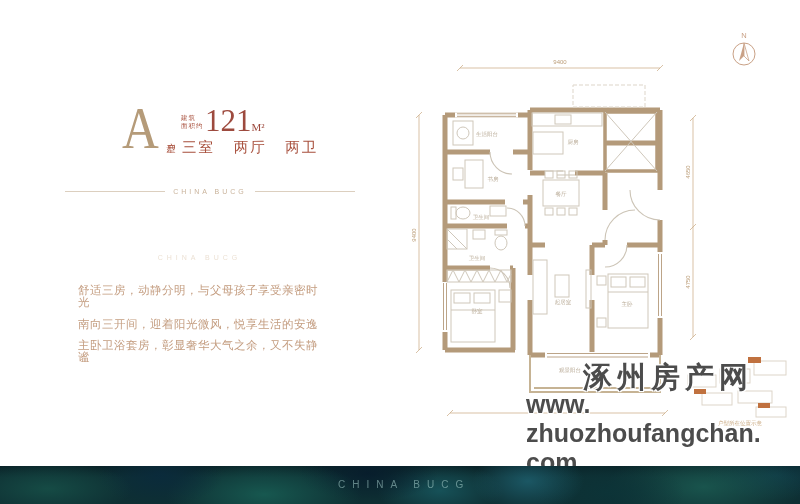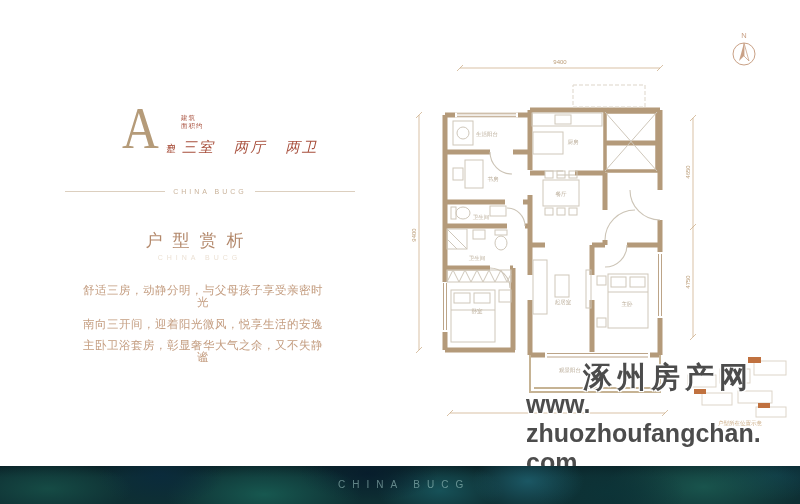--- a/index.html
+++ b/index.html
@@ -13,31 +13,31 @@
     color:#b59b79;font-family:"Liberation Serif",serif;transform:scaleX(.85);transform-origin:left top;
   }
   .plan-type{
     position:absolute;left:164px;top:135px;writing-mode:vertical-rl;
     font-size:9px;letter-spacing:2px;color:#a8503d;
   }
   .area-prefix{position:absolute;left:181px;top:114px;font-size:6.5px;line-height:7.5px;color:#a8503d;letter-spacing:1px;}
   .area-value{position:absolute;left:205px;top:105px;font-size:31px;line-height:1;color:#9d4a3e;}
   .area-unit{font-size:11px;letter-spacing:0;}
   .layout-row{position:absolute;left:182px;top:138px;font-size:14.5px;color:#a8503d;letter-spacing:2px;}
-  .layout-row span{margin-right:13px;font-style:italic;}
+  .layout-row span{margin-right:13px;}
   
   .divider{position:absolute;left:65px;top:188px;width:290px;display:flex;align-items:center;}
   .divider .line{flex:1;height:0;border-top:1px solid #dccfbf;}
   .divider .brand{font-size:7px;color:#c9b39b;letter-spacing:3px;padding:0 8px;font-family:"Liberation Sans",sans-serif;}
   
   .analysis-title{position:absolute;left:92px;top:229px;width:215px;text-align:center;
     font-size:17px;letter-spacing:10px;color:#b3886b;}
   .analysis-ghost{position:absolute;left:92px;top:254px;width:215px;text-align:center;
     font-size:7px;letter-spacing:4px;color:#ece1d4;font-family:"Liberation Sans",sans-serif;}
-  .analysis-text{position:absolute;left:78px;top:284px;width:250px;text-align:center;
+  .analysis-text{position:absolute;left:78px;top:284px;width:250px;
     font-size:11.5px;color:#c49d80;}
   .analysis-text p{margin:0 0 9.5px 0;line-height:12px;letter-spacing:.5px;}
   
   .plan-svg{position:absolute;left:395px;top:20px;width:405px;height:415px;}
   
   .wm{position:absolute;font-family:"Liberation Sans",sans-serif;font-weight:bold;color:#4c4c4c;
     text-shadow:-1px -1px 0 #fff,1px -1px 0 #fff,-1px 1px 0 #fff,1px 1px 0 #fff,0 0 3px #fff;}
   .wm1{left:583px;top:358px;font-size:29px;letter-spacing:5px;font-family:Liberation Serif, serif;}
   .wm2{left:510px;top:390px;font-size:25px;letter-spacing:0px;margin-left:16px;}
   
@@ -64,33 +64,35 @@
 <body>
 
 <div class="page">
 
   <div class="plan-letter">A</div>
   <div class="plan-type">户型</div>
   <div class="area-prefix">
     <div>建筑</div>
     <div>面积约</div>
   </div>
+  <div class="area-value">
+    <span>121</span><span class="area-unit">M²</span>
+  </div>
   <div class="layout-row">
     <span>三室</span>
     <span>两厅</span>
     <span>两卫</span>
   </div>
 
   <div class="divider">
     <span class="line"></span>
     <span class="brand">CHINA BUCG</span>
     <span class="line"></span>
   </div>
 
-  <div class="analysis-title">户型赏析</div>
   <div class="analysis-ghost">CHINA BUCG</div>
   <div class="analysis-text">
     <p>舒适三房，动静分明，与父母孩子享受亲密时光</p>
     <p>南向三开间，迎着阳光微风，悦享生活的安逸</p>
     <p>主卧卫浴套房，彰显奢华大气之余，又不失静谧</p>
   </div>
 
   <svg class="plan-svg" viewBox="0 0 405 415">
 
     <g>

